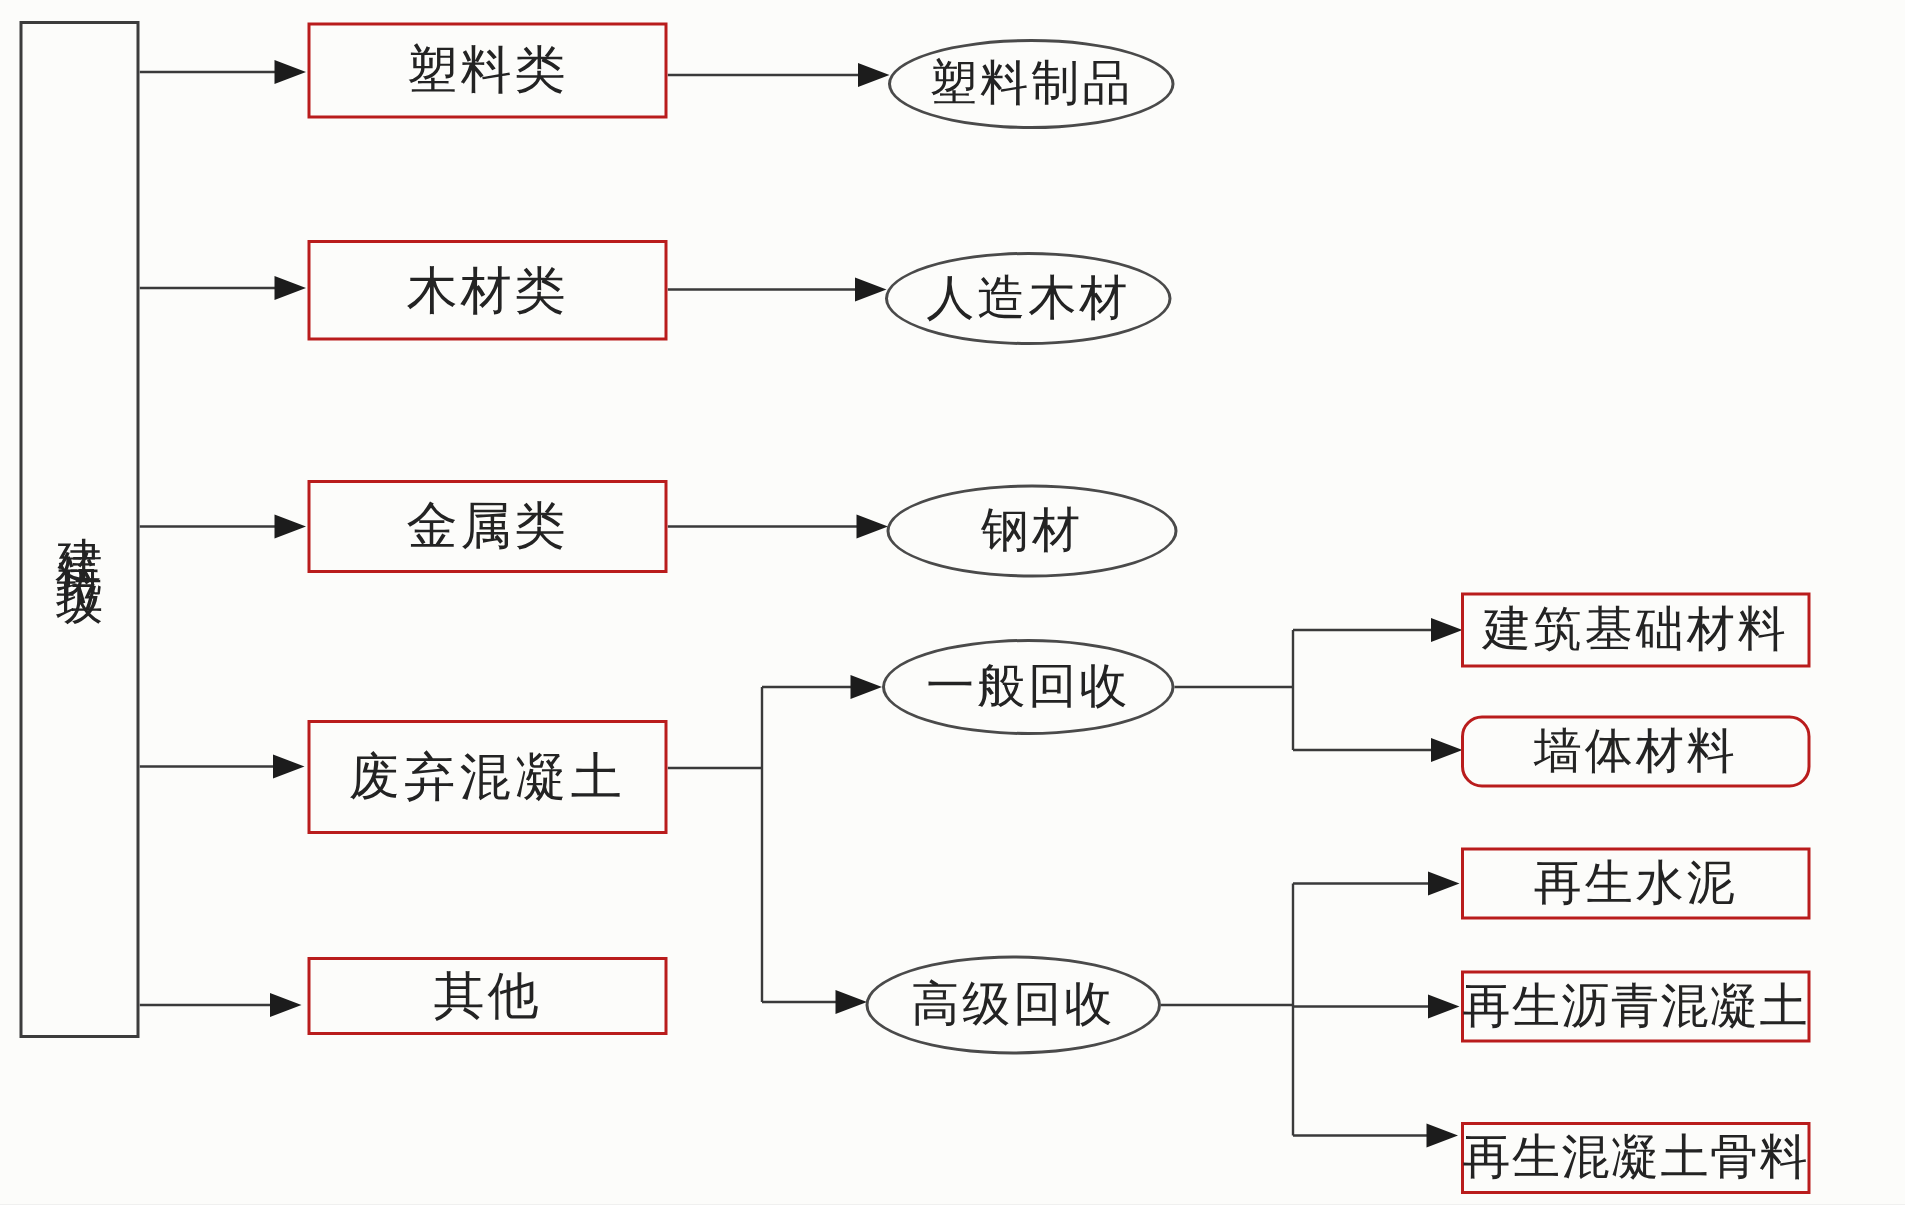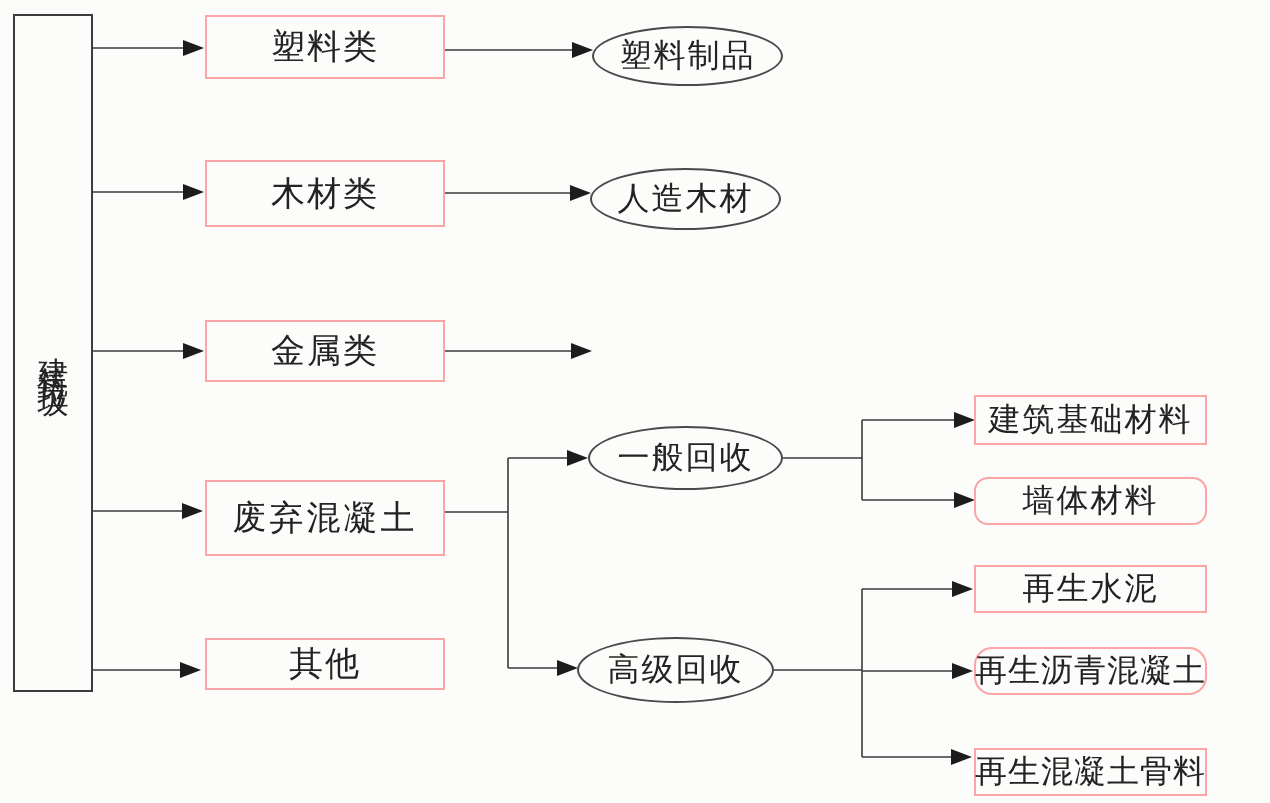--- a/index.html
+++ b/index.html
@@ -19,21 +19,21 @@
     position:absolute;
     display:flex;
     align-items:center;
     justify-content:center;
     box-sizing:border-box;
     background:#fcfcfa;
     font-size:34px;
     letter-spacing:2px;
     white-space:nowrap;
   }
-  .rect{border:2px solid #fca5a5;}
+  .rect{border:2px solid #b91c1c;}
   .ell{border:2px solid #4a4a4a;border-radius:50%;font-size:32px;}
   .root{
     left:13px;top:14px;width:80px;height:678px;
     border:2px solid #3c3c3c;
   }
   .vtext{
     writing-mode:vertical-rl;
     text-orientation:upright;
     font-size:31px;
     letter-spacing:10px;
@@ -50,21 +50,21 @@
   .n-plastic-product{left:592px;top:26px;width:191px;height:60px;}
   .n-artificial-wood{left:590px;top:168px;width:191px;height:62px;}
   .n-steel{left:591px;top:323px;width:194px;height:62px;}
   .n-general-recycle{left:588px;top:426px;width:195px;height:64px;}
   .n-advanced-recycle{left:577px;top:637px;width:197px;height:66px;}
   
   .out{left:974px;width:233px;font-size:32px;}
   .n-foundation{top:395px;height:50px;}
   .n-wall{top:477px;height:48px;border-radius:14px;}
   .n-cement{top:565px;height:48px;}
-  .n-asphalt{top:647px;height:48px;letter-spacing:1px;border-radius:18px;}
+  .n-asphalt{top:647px;height:48px;letter-spacing:1px;}
   .n-aggregate{top:748px;height:48px;letter-spacing:1px;}
 </style>
 </head>
 <body>
 
 <div class="stage">
 
   <svg class="wires" viewBox="0 0 1270 803" xmlns="http://www.w3.org/2000/svg">
 
     <g>
@@ -150,20 +150,23 @@
   <div class="node rect cat n-other">
     <span>其他</span>
   </div>
 
   <div class="node ell n-artificial-wood">
     <span>人造木材</span>
   </div>
   <div class="node ell n-plastic-product">
     <span>塑料制品</span>
   </div>
+  <div class="node ell n-steel">
+    <span>钢材</span>
+  </div>
   <div class="node ell n-general-recycle">
     <span>一般回收</span>
   </div>
   <div class="node ell n-advanced-recycle">
     <span>高级回收</span>
   </div>
 
   <div class="node rect out n-foundation">
     <span>建筑基础材料</span>
   </div>

